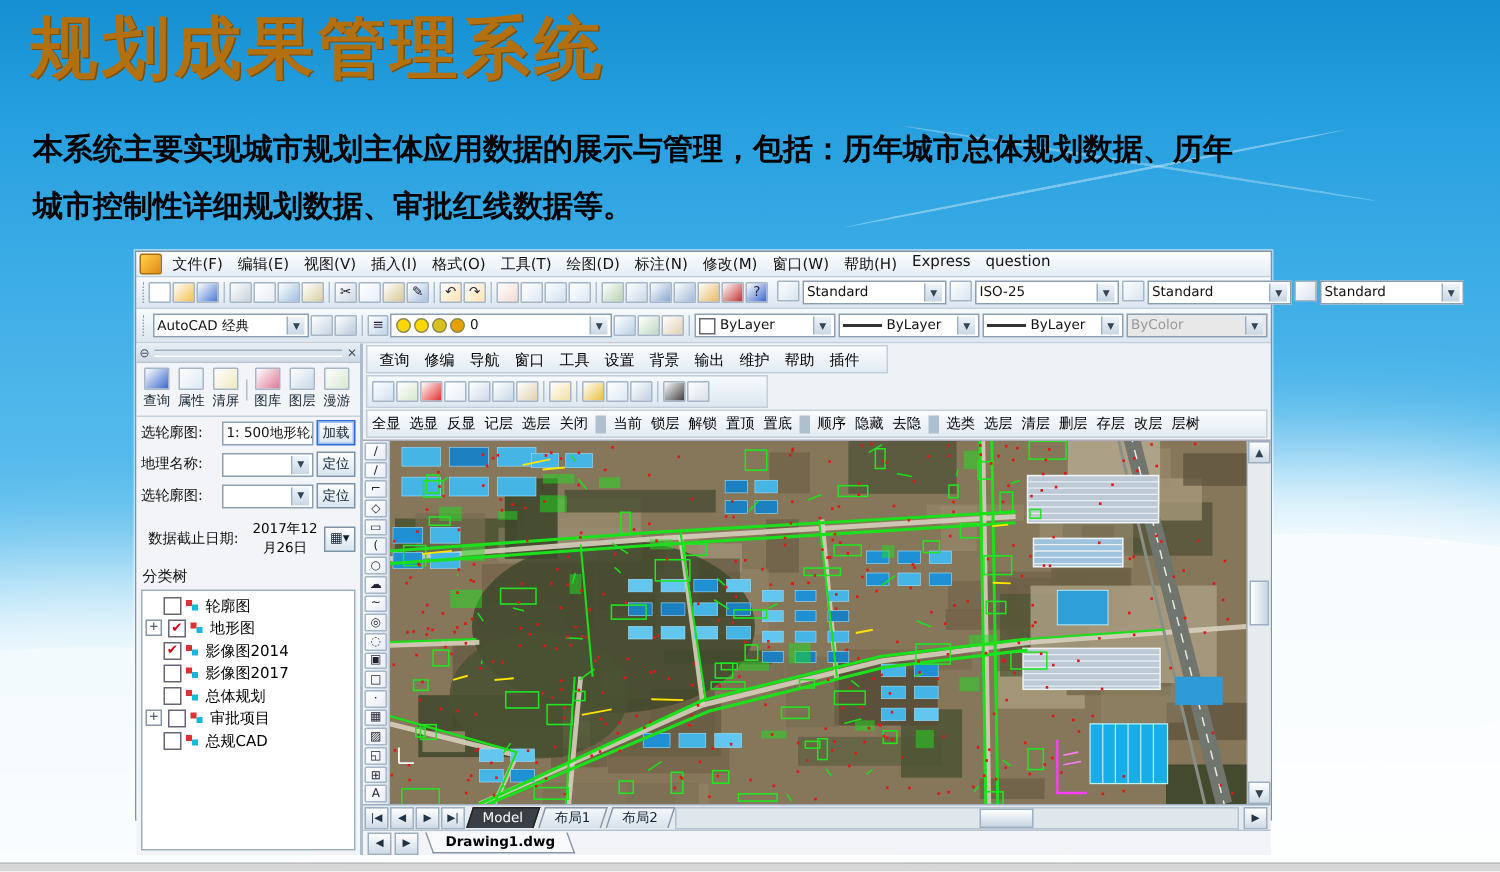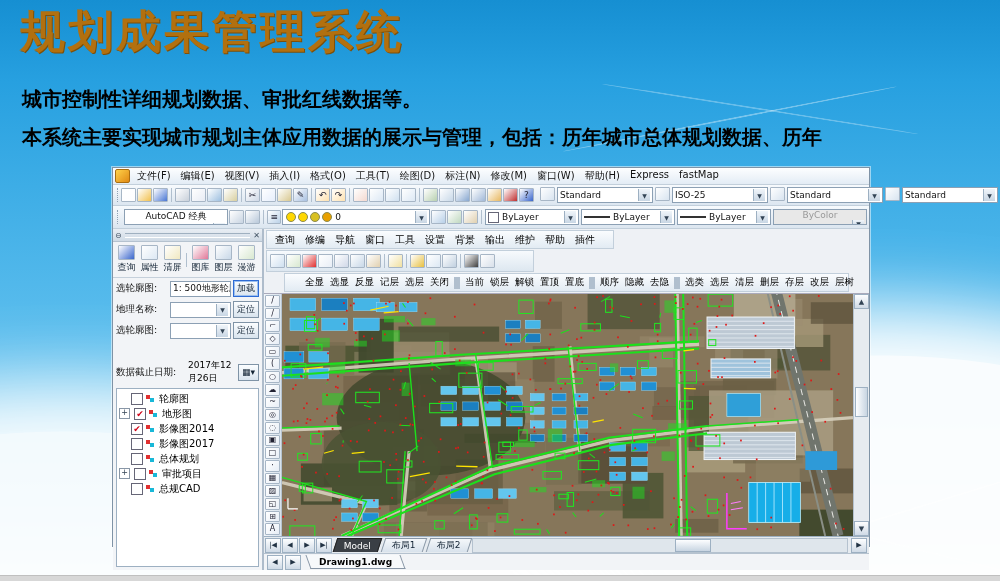--- a/index.html
+++ b/index.html
@@ -8,21 +8,21 @@
        background:linear-gradient(180deg,#168fd2 0%,#27a0e0 14%,#3dade6 32%,#55baec 52%,#74c8f0 70%,#a5dcf6 88%,#d8f0fb 100%);}
   .swoosh{position:absolute;pointer-events:none;}
   .sw-line{height:0;border-top:2px solid rgba(255,255,255,.65);border-radius:50%;}
   .sw-fill{background:#fff;border-radius:50%;}
   
   .title{position:absolute;left:20px;top:2px;font-size:45px;font-weight:bold;letter-spacing:3px;
          color:#b2700f;text-shadow:1px 1px 0 #7e4f08;}
   .body-text{position:absolute;left:22px;top:80px;width:930px;font-size:20px;font-weight:bold;
              color:#000;line-height:38px;}
   
-  .app{position:absolute;left:112px;top:167px;width:756px;height:378px;background:#eef1f5;
+  .app{position:absolute;left:90px;top:167px;width:756px;height:378px;background:#eef1f5;
        border:1px solid #7f93a6;box-shadow:0 0 0 1px rgba(255,255,255,.5);font-size:11px;}
   .menubar{height:16px;display:flex;align-items:center;background:linear-gradient(180deg,#fdfeff,#e3ecf5);
            border-bottom:1px solid #c2cfdb;padding:0 2px;gap:0;}
   .menu-item{padding:0 5px;font-size:10px;color:#111;white-space:nowrap;cursor:default;}
   .app-logo{width:13px;height:12px;margin-right:2px;background:linear-gradient(135deg,#ffd24a,#e08914);border:1px solid #a96d10;border-radius:2px;}
   .helpbox{margin-left:auto;display:flex;align-items:center;gap:2px;}
   .helpbox input{width:150px;height:12px;font-size:8px;border:1px solid #8ca0b4;padding:0 2px;
                  font-family:"DejaVu Sans Mono","Liberation Mono",monospace;color:#444;}
   .mag{width:11px;height:11px;position:relative;display:inline-block;}
   .mag::before{content:"";position:absolute;left:1px;top:1px;width:6px;height:6px;border:1.5px solid #3c6eb4;border-radius:50%;}
@@ -33,21 +33,21 @@
   .tb2{height:18px;} .tb3{height:20px;}
   .chip{width:13px;height:12px;border:1px solid #a7b6c6;border-radius:1px;display:inline-flex;
         align-items:center;justify-content:center;font-size:9px;line-height:1;color:#223;
         background:linear-gradient(135deg,#ffffff,#cdd9e6);}
   .sep{width:1px;height:14px;background:#b0bfce;margin:0 2px;}
   .grip{width:3px;height:14px;border-left:1px dotted #90a2b4;margin:0 2px;}
   .combo{height:14px;background:#fff;border:1px solid #8ca0b4;display:inline-flex;align-items:center;
          font-size:9px;padding:0 2px;position:relative;color:#111;white-space:nowrap;overflow:hidden;}
   .combo .arrow{margin-left:auto;width:11px;height:12px;background:linear-gradient(180deg,#f0f5fa,#c8d6e4);
                 border-left:1px solid #9db0c2;display:flex;align-items:center;justify-content:center;font-size:6px;color:#345;}
-  .combo.disabled{background:#e8e8e8;color:#999;flex-direction:column;}
+  .combo.disabled{background:#e8e8e8;color:#999;}
   .lineSw{display:inline-block;width:26px;height:2px;background:#333;margin-right:3px;}
   .bulb{width:8px;height:8px;border-radius:50%;display:inline-block;margin:0 1px;border:1px solid #8b8b50;}
   
   .app-body{display:flex;height:341px;}
   .lpanel{width:149px;background:#f2f4f7;border-right:2px solid #aebccb;display:flex;flex-direction:column;font-size:10px;}
   .lp-head{height:12px;display:flex;align-items:center;background:linear-gradient(180deg,#e9eef4,#cfdae5);
            border-bottom:1px solid #b5c2cf;padding:0 2px;font-size:8px;color:#456;}
   .lp-head .bar{flex:1;height:3px;border-top:1px solid #9fb0c0;border-bottom:1px solid #fff;margin:0 3px;}
   .lp-btns{display:flex;align-items:center;padding:3px 2px;border-bottom:1px solid #c5d0db;}
   .lp-btn{width:23px;display:flex;flex-direction:column;align-items:center;gap:1px;font-size:9px;color:#123;}
@@ -70,21 +70,21 @@
   .licon::before{content:"";position:absolute;left:0;top:1px;width:4px;height:4px;background:#e03030;}
   .licon::after{content:"";position:absolute;left:4px;top:4px;width:4px;height:4px;background:#18b8d8;}
   
   .mside{flex:1;display:flex;flex-direction:column;background:#eef1f5;min-width:0;}
   .mmenu{height:17px;display:flex;align-items:center;background:linear-gradient(180deg,#fafcfe,#e2ebf3);
          border:1px solid #c2cfdb;margin:1px 2px 0;padding:0 3px;width:340px;}
   .mmenu span{padding:0 5px;font-size:10px;}
   .micons{height:20px;display:flex;align-items:center;gap:1px;background:linear-gradient(180deg,#f7fafd,#dde7f0);
           border:1px solid #c2cfdb;margin:1px 2px;padding:0 3px;width:260px;}
   .lbtns{height:17px;display:flex;align-items:center;background:linear-gradient(180deg,#fafcfe,#e2ebf3);
-         border:1px solid #c2cfdb;margin:0 20px 1px;padding:0 17px;font-size:9.5px;}
+         border:1px solid #c2cfdb;margin:0 2px 1px;padding:0 0;font-size:9.5px;}
   .lbtns span{padding:0 3px;white-space:nowrap;}
   .lbtns .sep{height:12px;}
   .canvas-wrap{flex:1;display:flex;min-height:0;border-top:1px solid #aab;}
   .vtools{width:17px;background:linear-gradient(90deg,#f2f6fa,#d8e2ec);border-right:1px solid #b5c2cf;
           display:flex;flex-direction:column;align-items:center;padding-top:1px;gap:0;}
   .vtools .chip{width:13px;height:12px;font-size:8px;margin-bottom:1px;}
   .mapcanvas{flex:1;position:relative;background:#86765a;min-width:0;}
   .mapcanvas svg{display:block;width:100%;height:100%;}
   .vscroll{width:15px;background:#e6ebf0;border-left:1px solid #b5c2cf;display:flex;flex-direction:column;align-items:center;}
   .vscroll .sb-btn,.hscroll .sb-btn{width:13px;height:13px;background:linear-gradient(180deg,#fdfeff,#cfdae6);
@@ -110,42 +110,42 @@
 
 <div class="swoosh sw-line" style="left:560px;top:118px;width:340px;transform:rotate(-11deg);opacity:.55;"></div>
 <div class="swoosh sw-line" style="left:600px;top:108px;width:320px;transform:rotate(9deg);opacity:.45;"></div>
 <div class="swoosh sw-fill" style="right:-300px;bottom:-430px;width:1100px;height:640px;transform:rotate(-13deg);box-shadow:0 0 70px 50px #ffffff;opacity:.96;"></div>
 <div class="swoosh sw-fill" style="left:-340px;bottom:-460px;width:1000px;height:600px;transform:rotate(11deg);box-shadow:0 0 70px 50px #ffffff;opacity:.9;"></div>
 <div class="swoosh sw-line" style="left:580px;bottom:55px;width:560px;transform:rotate(-17deg);opacity:.8;"></div>
 <div class="swoosh sw-line" style="left:620px;bottom:40px;width:520px;transform:rotate(14deg);opacity:.7;"></div>
 
 <div class="title">规划成果管理系统</div>
 <div class="body-text">
+  <div>本系统主要实现城市规划主体应用数据的展示与管理，包括：历年城市总体规划数据、历年</div>
   <div>城市控制性详细规划数据、审批红线数据等。</div>
-  <div>本系统主要实现城市规划主体应用数据的展示与管理，包括：历年城市总体规划数据、历年</div>
 </div>
 
 <div class="app">
 
   <div class="menubar">
     <span class="app-logo"></span>
     <span id="menu-items" style="display:flex;">
         <span class="menu-item">文件(F)</span>
         <span class="menu-item">编辑(E)</span>
         <span class="menu-item">视图(V)</span>
         <span class="menu-item">插入(I)</span>
         <span class="menu-item">格式(O)</span>
         <span class="menu-item">工具(T)</span>
         <span class="menu-item">绘图(D)</span>
         <span class="menu-item">标注(N)</span>
         <span class="menu-item">修改(M)</span>
         <span class="menu-item">窗口(W)</span>
         <span class="menu-item">帮助(H)</span>
         <span class="menu-item">Express</span>
-        <span class="menu-item">fastMap</span>
+        <span class="menu-item">question</span>
       </span>
   </div>
 
   <div class="toolbar tb2">
     <span class="grip"></span>
     <span id="std-icons" style="display:flex;align-items:center;gap:1px;">
         <span class="chip" style="background: linear-gradient(135deg, rgb(255, 255, 255), rgb(253, 253, 255));"></span>
         <span class="chip" style="background: linear-gradient(135deg, rgb(255, 255, 255), rgb(242, 193, 78));"></span>
         <span class="chip" style="background: linear-gradient(135deg, rgb(255, 255, 255), rgb(74, 119, 212));"></span>
         <span class="sep"></span>
@@ -195,21 +195,21 @@
         <span class="chip" style="background: linear-gradient(135deg, rgb(255, 255, 255), rgb(216, 228, 240));"></span>
         <span class="combo" style="width: 90px;">
           <span>Standard</span>
           <span class="arrow">▼</span>
         </span>
       </span>
   </div>
 
   <div class="toolbar tb3">
     <span class="grip"></span>
-    <span class="combo" style="width:104px;flex-direction:column;">
+    <span class="combo" style="width:104px;">
       <span>AutoCAD 经典</span>
         <span class="arrow">▼</span>
     </span>
     <span id="ws-icons" style="display:flex;gap:1px;">
         <span class="chip" style="background: linear-gradient(135deg, rgb(255, 255, 255), rgb(200, 212, 226));"></span>
         <span class="chip" style="background: linear-gradient(135deg, rgb(255, 255, 255), rgb(184, 200, 218));"></span>
       </span>
     <span class="sep"></span>
     <span class="chip" style="background:linear-gradient(135deg,#fff,#bcd2e8);">≡</span>
     <span class="combo" style="width:150px;">
@@ -302,25 +302,26 @@
         <span class="btn">定位</span>
       </div>
       <div class="lp-row">
         <label>选轮廓图:</label>
         <span class="combo" style="flex:1;">
             <span></span>
             <span class="arrow">▼</span>
           </span>
         <span class="btn">定位</span>
       </div>
-      <div class="lp-row" style="margin-top:16px;">
+      <div class="lp-row" style="margin-top:3px;text-align:center;">
         <label style="width:70px;">数据截止日期:</label>
         <span style="flex:1;font-size:9px;">2017年12月26日</span>
         <span class="btn">▦▾</span>
       </div>
+      <div class="tree-label">分类树</div>
       <div class="treebox" id="treebox">
           <div class="tnode">
             <span class="cb"></span>
             <span class="licon"></span>
             <span>轮廓图</span>
           </div>
           <div class="tnode">
             <span class="exp">+</span>
             <span class="cb">✔</span>
             <span class="licon"></span>

